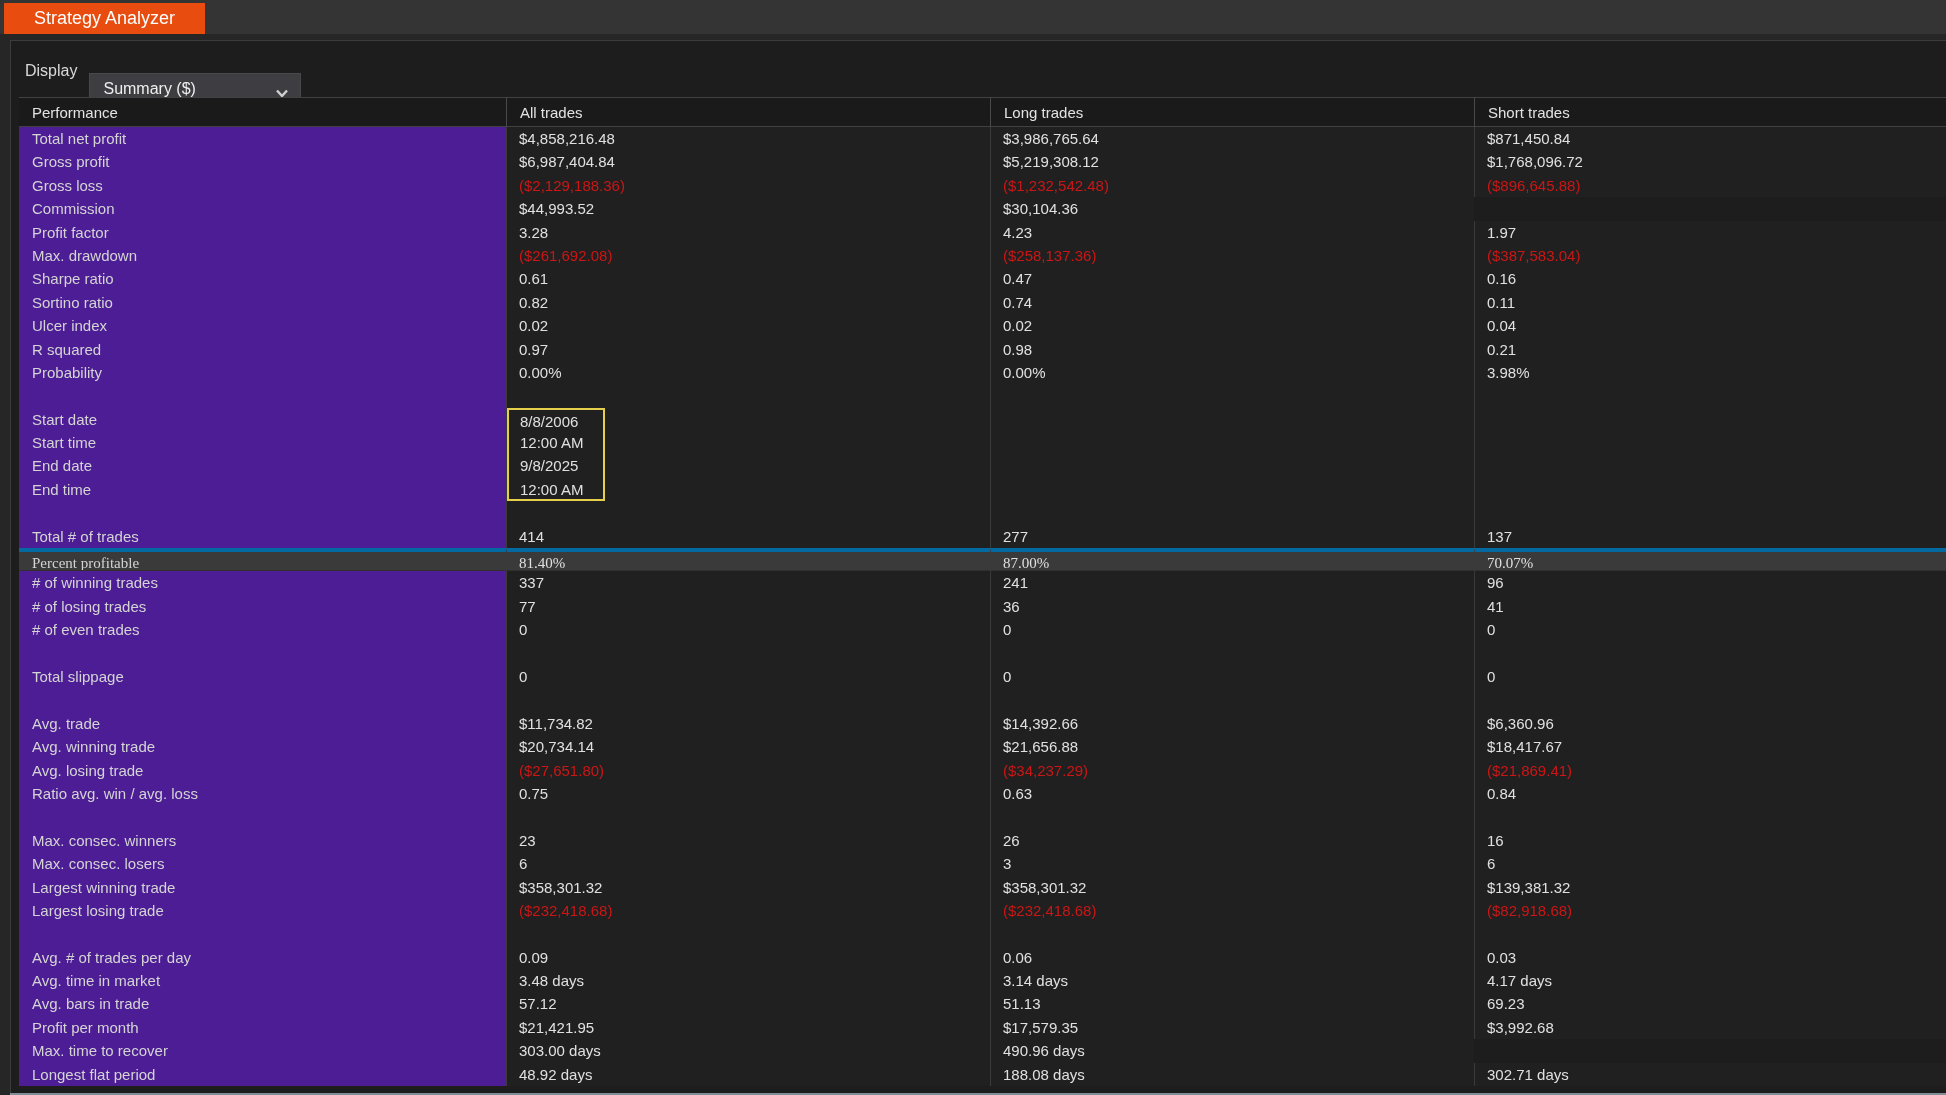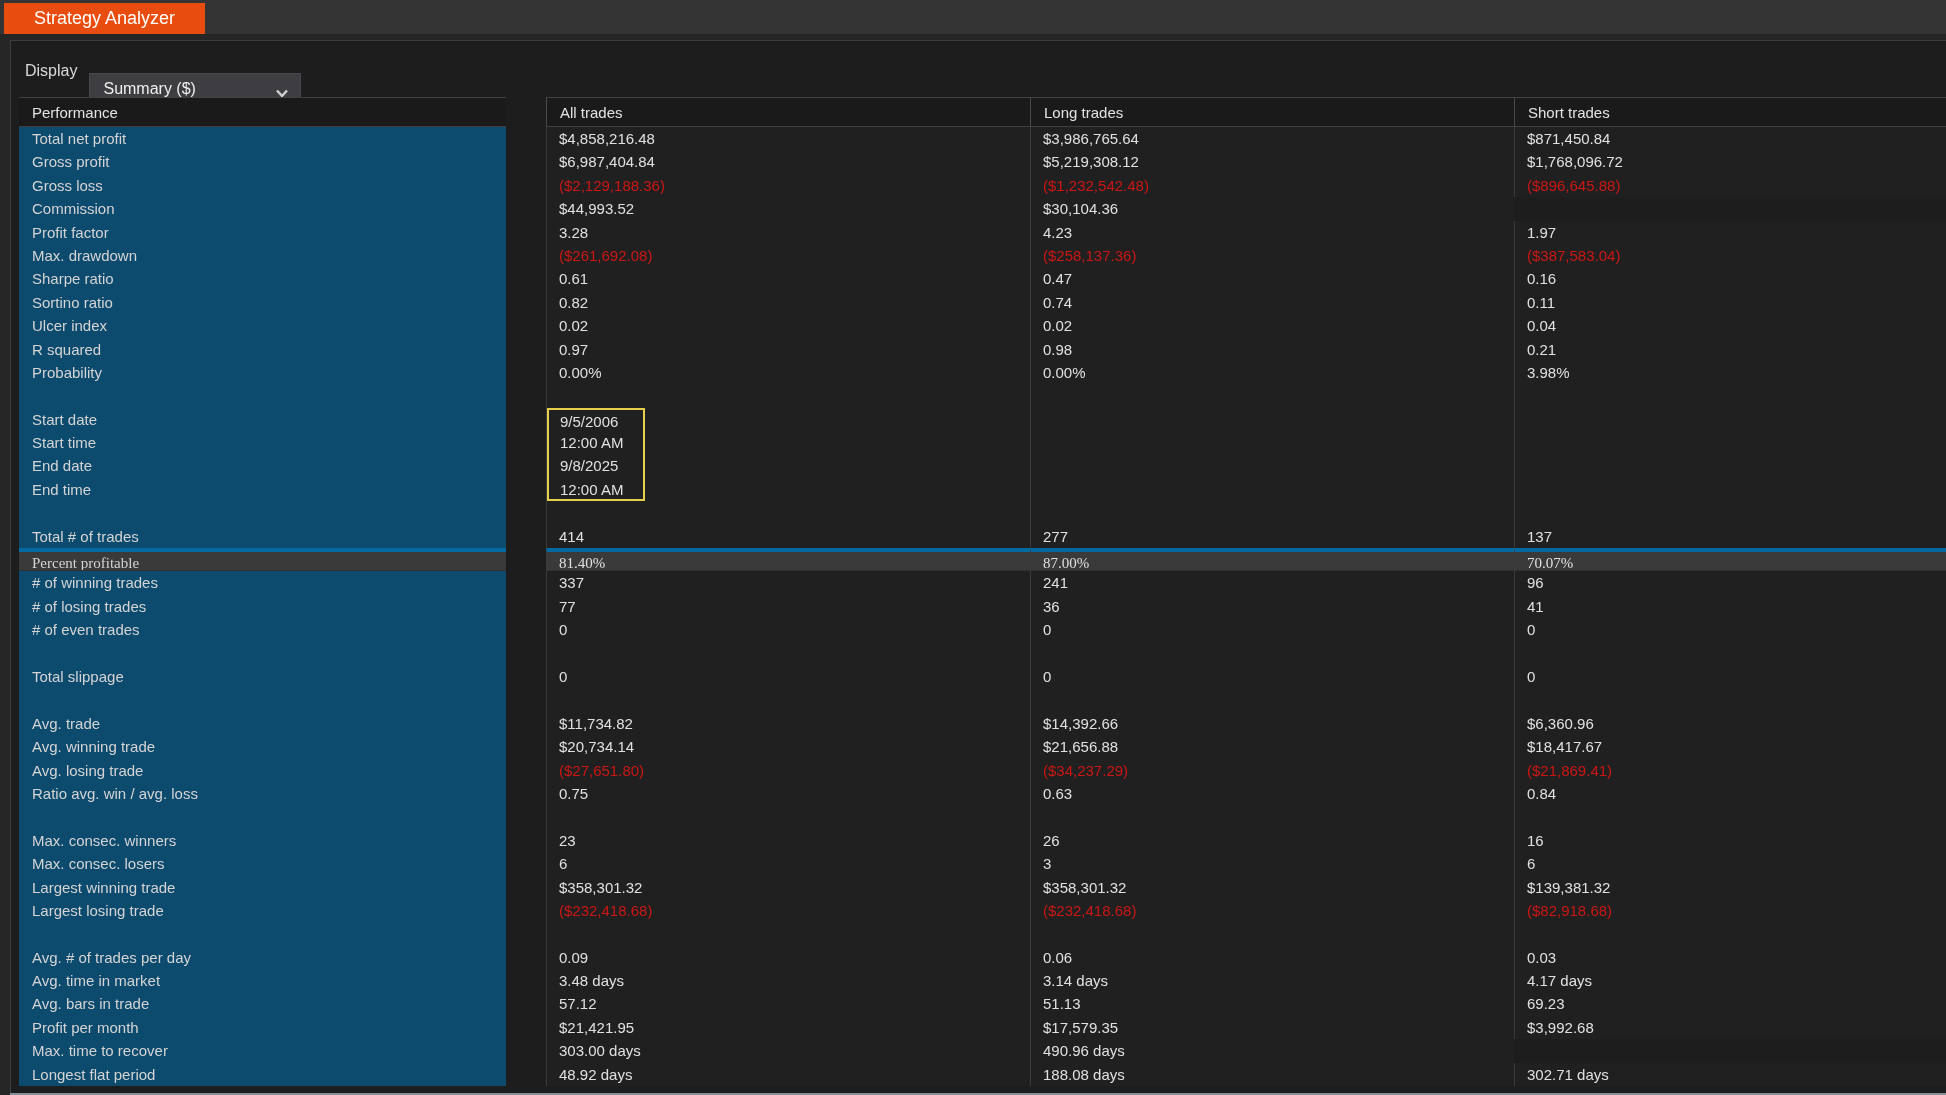--- a/index.html
+++ b/index.html
@@ -33,22 +33,22 @@
   .grid-header .hcell { background:#1a1a1a; color:#e3e3e3; font-size:15px;
                         line-height:29px; padding-left:13px;
                         border-bottom:1px solid #414141;
                         border-top:1px solid #414141; }
   .grid-header .hcell + .hcell { border-left:1px solid #4a4a4a; }
 
   .grid-body { height:960px; overflow:hidden; }
   .row { display:flex; height:var(--rh); }
   .cell { height:var(--rh); line-height:var(--rh); font-size:15px;
           overflow:hidden; white-space:nowrap; }
-  .c0 { width:var(--c0); background:#0c4a6e; color:#d4d4d4; padding-left:13px; }
-  .c1 { width:var(--c1);margin-left:40px; }
+  .c0 { width:var(--c0); background:#4c1d95; color:#d4d4d4; padding-left:13px; }
+  .c1 { width:var(--c1); }
   .c2 { width:var(--c2); }
   .c3 { flex:1; }
   .c1,.c2,.c3 { background:#202020; color:#e0e0e0; padding-left:12px;
                 border-left:1px solid #3a3a3a; }
   .row.hl .cell { background:#3a3a3a; border-top:4px solid #0369a1;
                   border-bottom:1px solid #303030;font-family:Liberation Serif, serif; }
   .val.neg { color:#cc1616; }
 
   
   .u-gold { display:inline-block; border-bottom:3px solid #e3c33d;
@@ -161,21 +161,21 @@
         </div>
         <div class="row spacer">
           <div class="cell c0"></div>
           <div class="cell c1"></div>
           <div class="cell c2"></div>
           <div class="cell c3"></div>
         </div>
         <div class="row">
           <div class="cell c0">Start date</div>
           <div class="cell c1 dbox">
-            <span class="cellbox box-top"><span class="val">9/5/2006</span></span>
+            <span class="cellbox box-top"><span class="val">8/8/2006</span></span>
           </div>
           <div class="cell c2"><span class="val"></span></div>
           <div class="cell c3"><span class="val"></span></div>
         </div>
         <div class="row">
           <div class="cell c0">Start time</div>
           <div class="cell c1 dbox">
             <span class="cellbox"><span class="val">12:00 AM</span></span>
           </div>
           <div class="cell c2"><span class="val"></span></div>

